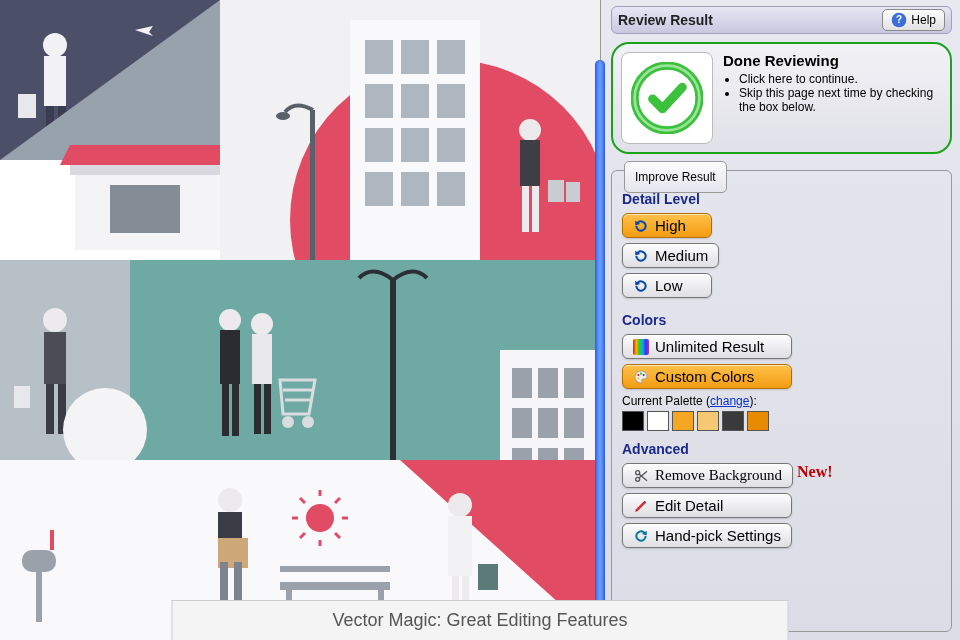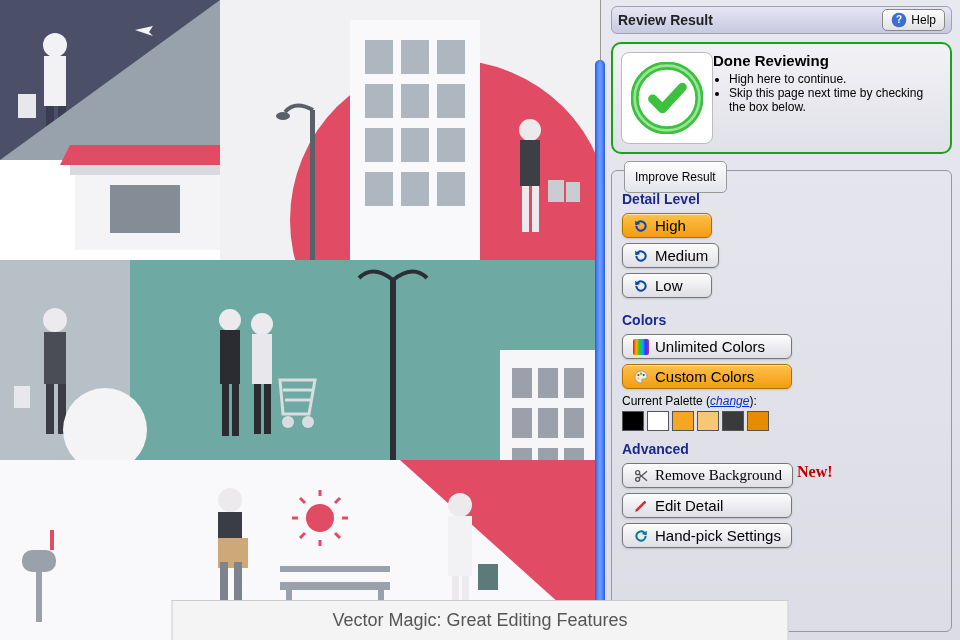--- a/index.html
+++ b/index.html
@@ -9,21 +9,21 @@
   .panel { width: 360px; background: linear-gradient(#e8e8f0, #dcdce6); border-left: 1px solid #999; display: flex; flex-direction: column; padding: 6px 8px 8px 10px; position: relative; }
   .scroll-track { position: absolute; left: -6px; top: 60px; bottom: 20px; width: 10px; background: linear-gradient(90deg,#3a6cff,#6aa0ff,#3a6cff); border-radius: 6px; box-shadow: inset 0 0 3px rgba(0,0,0,.4); }
 
   
   .header { height: 28px; background: linear-gradient(#e6e6f4, #c8c8e0); border: 1px solid #a0a0b8; border-radius: 6px; display: flex; align-items: center; padding: 7px 6px; margin-bottom: 8px; }
   .header-title { font-weight: bold; font-size: 14px; color: #222; }
   .help-btn { margin-left: auto; display: flex; align-items: center; gap: 4px; background: linear-gradient(#fdfdfd,#e2e2e2); border: 1px solid #888; border-radius: 5px; padding: 2px 8px; cursor: pointer; font-size: 12px; }
   .help-btn svg { width: 16px; height: 16px; }
 
   
-  .done-box { border: 2px solid #1aa31a; border-radius: 10px; background: linear-gradient(#f2f2f6,#e0e0e8); padding: 8px; display: flex; cursor: pointer; margin-bottom: 14px; }
+  .done-box { border: 2px solid #1aa31a; border-radius: 18px; background: linear-gradient(#f2f2f6,#e0e0e8); padding: 8px; display: flex; gap: 10px; cursor: pointer; margin-bottom: 14px; }
   .check-badge { width: 92px; height: 92px; background: #fff; border: 1px solid #bbb; border-radius: 8px; display: flex; align-items: center; justify-content: center; }
   .check-badge svg { width: 72px; height: 72px; }
   .done-text { flex: 1; }
   .done-title { font-weight: bold; font-size: 15px; margin-bottom: 3px; }
   .done-text ul { list-style: disc; padding-left: 16px; font-size: 12px; }
 
   
   .improve { border: 1px solid #999; border-radius: 6px; padding: 14px 10px 10px 10px; position: relative; margin-top: 2px; flex: 1; }
   .improve-legend { position: absolute; top: -10px; left: 12px; background: linear-gradient(#fdfdfd,#e4e4ec); border: 1px solid #999; border-radius: 5px; padding: 8px 10px; font-size: 12px; }
 
@@ -31,21 +31,21 @@
   .btn { display: flex; align-items: center; gap: 6px; border: 1px solid #777; border-radius: 6px; padding: 3px 10px; margin-bottom: 5px; cursor: pointer; background: linear-gradient(#fdfdfd,#dedee4); font-size: 15px; box-shadow: 0 1px 0 rgba(255,255,255,.6) inset, 0 1px 2px rgba(0,0,0,.15); width: fit-content; min-width: 90px; }
   .btn.selected { background: linear-gradient(#ffc14a,#f39c12); border-color: #b07000; }
   .btn.wide { min-width: 170px; }
   .btn svg, .btn .ico { width: 16px; height: 16px; flex-shrink: 0; }
   .rainbow { width: 16px; height: 14px; background: linear-gradient(90deg,#e11,#ffb300,#2c2,#1ae,#33f,#a3a); border-radius: 2px; }
   .new-tag { color: #c00000; font-weight: bold; font-size: 16px; margin-left: 4px; }
 
   .palette-row { display: flex; gap: 3px; margin-top: 3px; margin-bottom: 10px; }
   .sw { width: 22px; height: 20px; border: 1px solid #555; }
   .palette-lbl { font-size: 12px; margin-top: 2px; }
-  .palette-lbl a { color: #0030d0; text-decoration: underline; cursor: pointer; font-style: italic; }
+  .palette-lbl a { color: #0030d0; text-decoration: underline; cursor: pointer; }
 
   .adv-row { display: flex; align-items: flex-start; font-family: Liberation Serif, serif; }
 
   
   .caption { position: absolute; left: 50%; transform: translateX(-50%); bottom: 0; width: 617px; height: 40px; background: #f4f4f4; border-top: 1px solid #ccc; border-left: 1px solid #ccc; border-right: 1px solid #ccc; display: flex; align-items: center; justify-content: center; font-size: 18px; color: #555; }
 
   
   .canvas svg { width: 100%; height: 100%; display: block; }
 </style>
 </head>
@@ -206,21 +206,21 @@
       <div class="check-badge">
         <svg viewBox="0 0 80 80">
             <circle cx="40" cy="40" r="36" fill="none" stroke="#3cc13c" stroke-width="9"></circle>
             <circle cx="40" cy="40" r="36" fill="none" stroke="#9be29b" stroke-width="3"></circle>
             <path d="M24 41 l11 11 l22 -24" stroke="#3cc13c" stroke-width="10" fill="none" stroke-linecap="round" stroke-linejoin="round"></path>
           </svg>
       </div>
       <div class="done-text">
         <div class="done-title">Done Reviewing</div>
         <ul>
-          <li>High here to continue.</li>
+          <li>Click here to continue.</li>
           <li>Skip this page next time by checking the box below.</li>
         </ul>
       </div>
     </div>
 
     <div class="improve">
       <div class="improve-legend">Improve Result</div>
 
       <div class="section-h">Detail Level</div>
       <div class="btn selected">
@@ -241,21 +241,21 @@
         <svg viewBox="0 0 24 24">
             <path d="M5 12a7 7 0 1 0 2.3-5.2L4 10" fill="none" stroke="#0a4aa8" stroke-width="3"></path>
             <path d="M3 4 l1 7 l7 -2 z" fill="#0a4aa8"></path>
           </svg>
         <span>Low</span>
       </div>
 
       <div class="section-h" style="margin-top:14px">Colors</div>
       <div class="btn wide">
         <span class="ico rainbow"></span>
-        <span>Unlimited Colors</span>
+        <span>Unlimited Result</span>
       </div>
       <div class="btn wide selected">
         <svg viewBox="0 0 24 24">
             <path d="M12 3a9 9 0 1 0 0 18c2 0 2-2 1-3s0-3 2-3h2a4 4 0 0 0 4-4c0-4.4-4-8-9-8z" fill="#eee" stroke="#888"></path>
             <circle cx="8" cy="9" r="1.6" fill="#e11"></circle>
             <circle cx="12" cy="7" r="1.6" fill="#2c2"></circle>
             <circle cx="16" cy="9" r="1.6" fill="#33f"></circle>
             <circle cx="8" cy="14" r="1.6" fill="#fb0"></circle>
           </svg>
         <span>Custom Colors</span>

